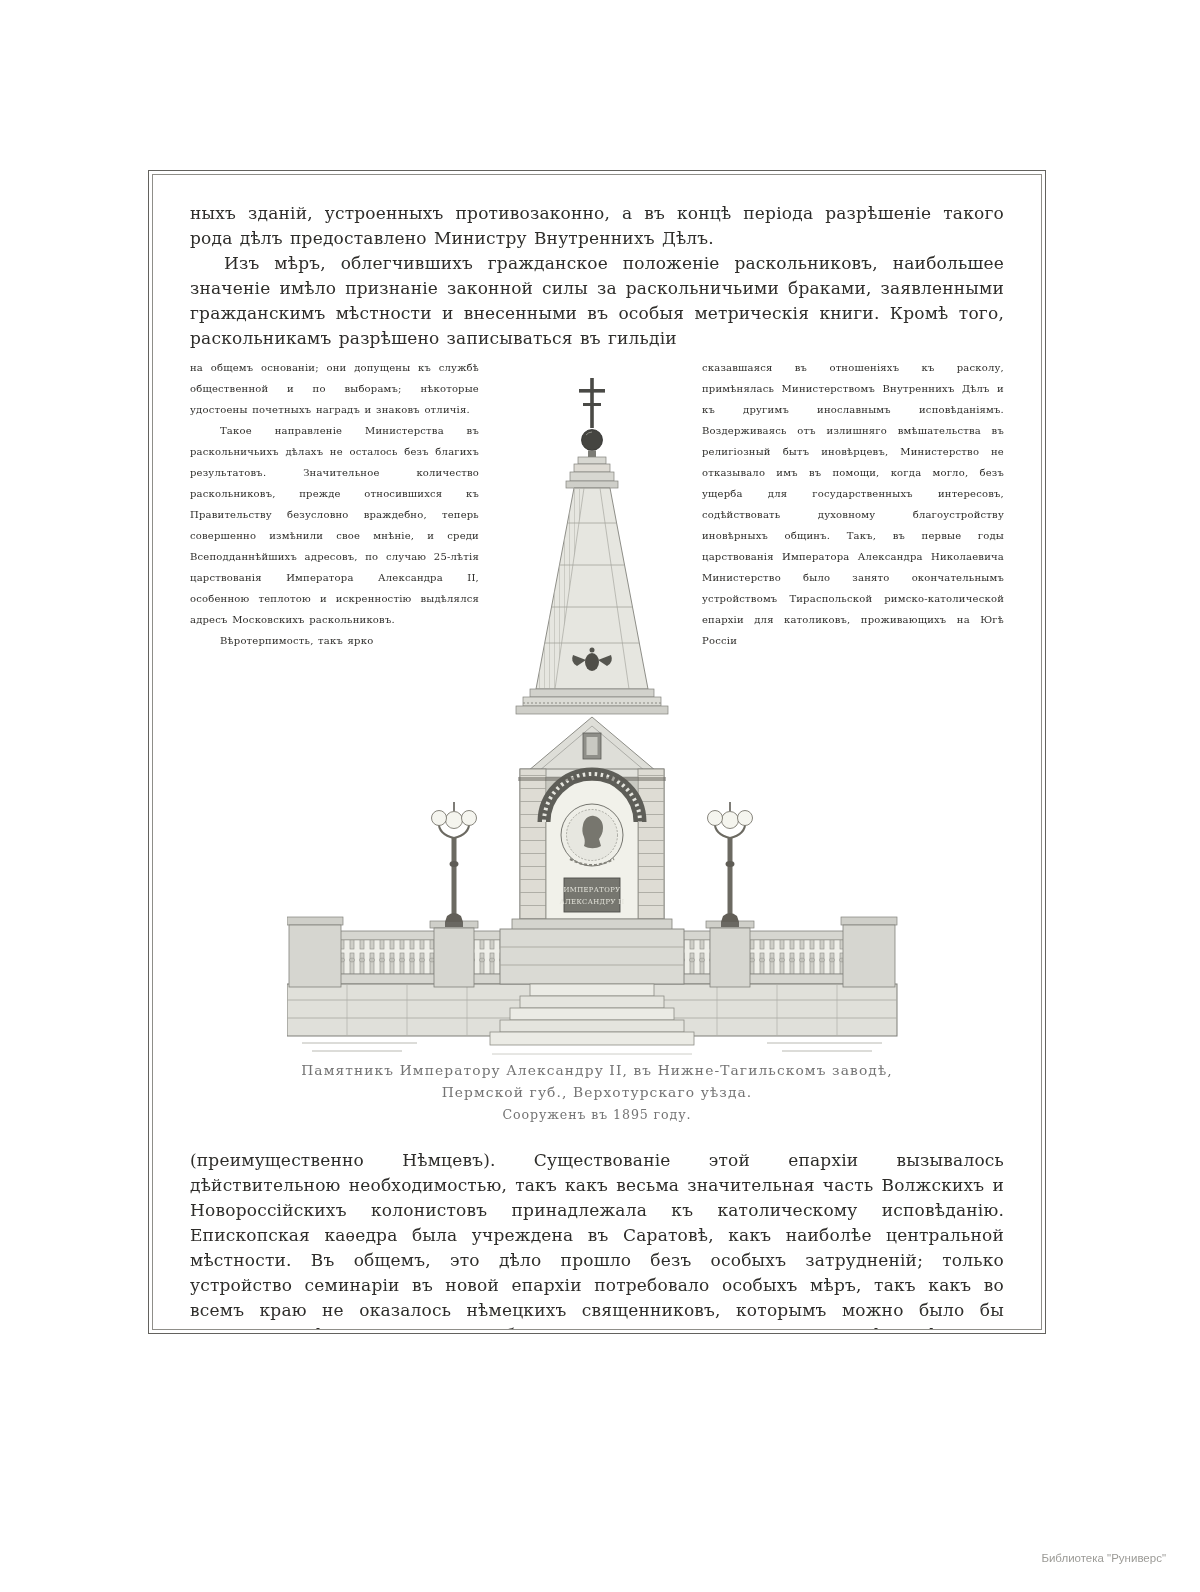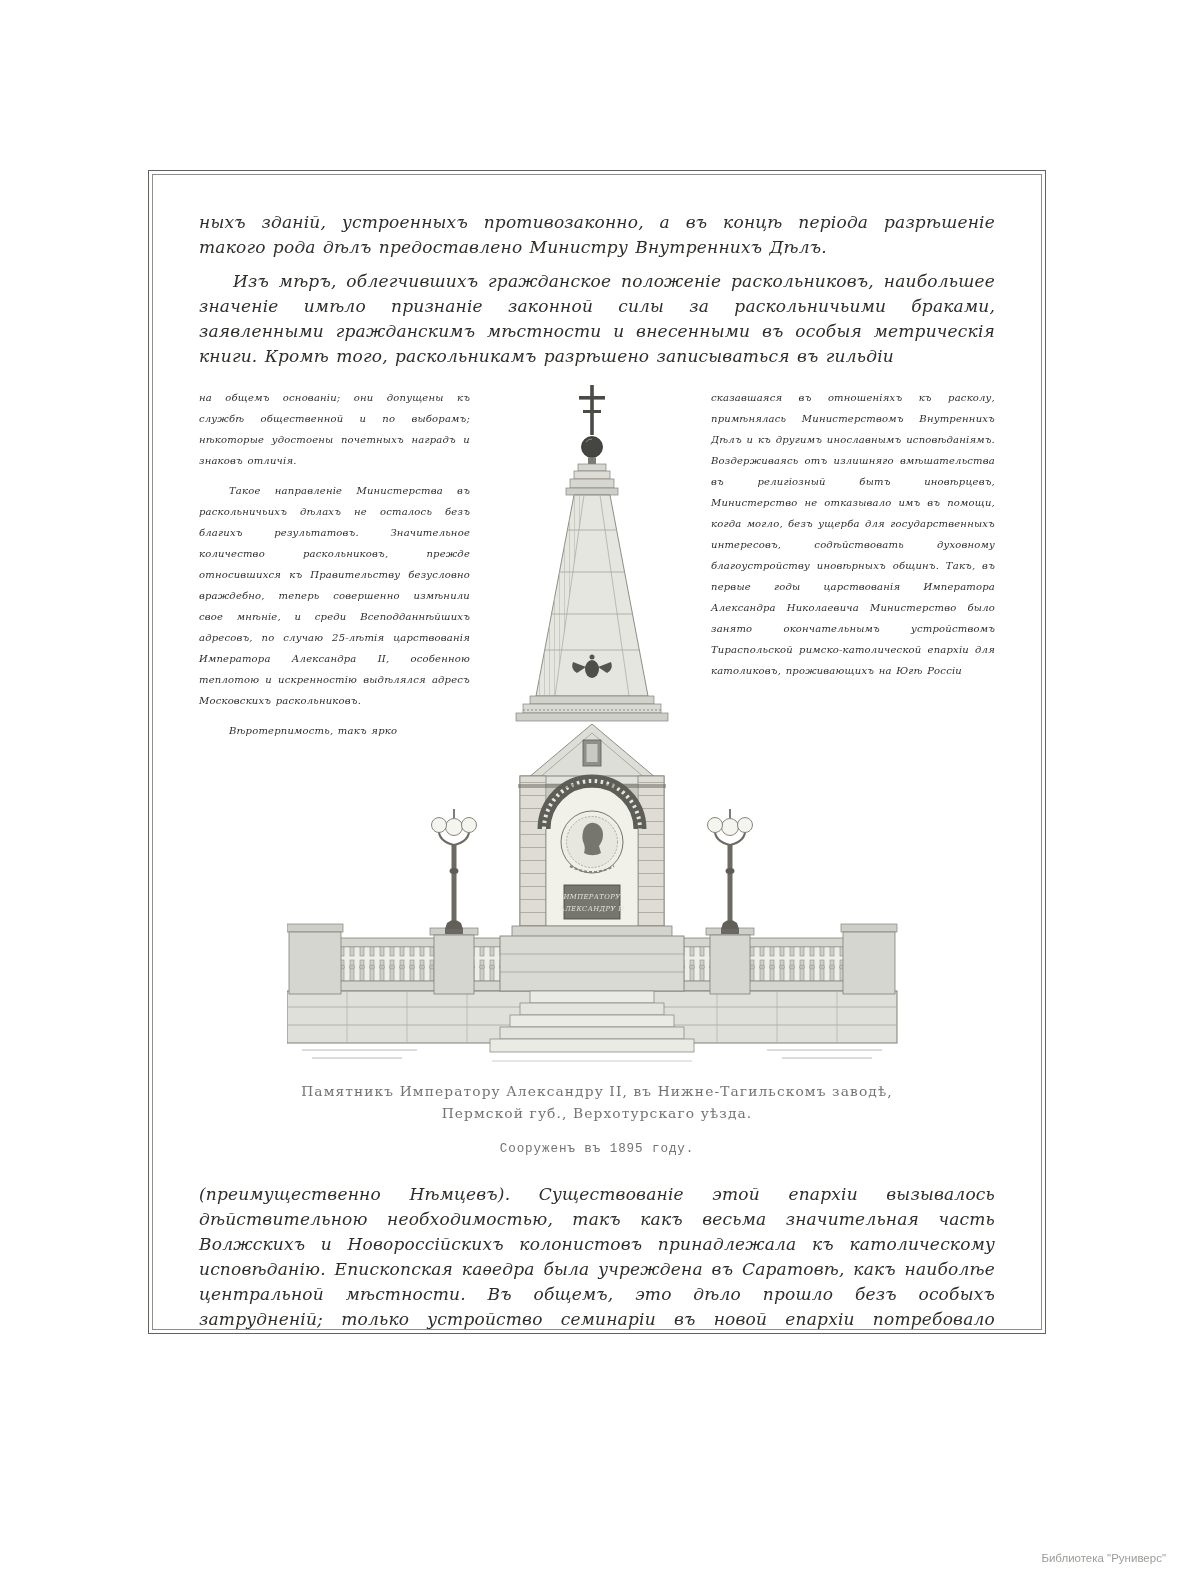--- a/index.html
+++ b/index.html
@@ -1,31 +1,31 @@
 <!DOCTYPE html>
 <html><head>
 <meta charset="utf-8">
 <style>
   html,body{margin:0;padding:0;background:#ffffff;}
   .page{position:relative;width:1200px;height:1592px;background:#ffffff;overflow:hidden;
         font-family:"DejaVu Serif",serif;color:#2e2d2a;}
   .frame{position:absolute;left:148px;top:170px;width:898px;height:1164px;border:1.6px solid #63625e;box-sizing:border-box;}
   .frame-inner{position:absolute;inset:3px;border:1px solid #8f8e89;}
   .content{position:absolute;inset:0;padding:26px 37px 0 37px;overflow:hidden;}
-  .para{margin:9px;text-align:justify;font-size:17px;line-height:25px;letter-spacing:.2px;word-spacing:1.6px;font-style:italic;}
+  .para{margin:0;text-align:justify;font-size:17px;line-height:25px;letter-spacing:.2px;word-spacing:1.6px;}
   .para.indent{text-indent:34px;}
   .middle{position:relative;height:690px;margin-top:6px;}
   .col{position:absolute;top:0;}
   .col-left{left:0;width:289px;}
   .col-right{right:0;width:302px;}
   .col .para{font-size:10px;line-height:21px;word-spacing:1.2px;}
   .col .para.indent{text-indent:30px;}
-  .monument{position:absolute;left:50%;top:2px;transform:translateX(-50%);width:620px;height:690px;font-style:italic;}
+  .monument{position:absolute;left:50%;top:16px;transform:translateX(-50%);width:620px;height:690px;}
   .caption{text-align:center;margin-top:12px;font-size:13.8px;line-height:22px;letter-spacing:1.1px;color:#737373;}
-  .cap-small{font-size:12.6px;margin-top:14px;letter-spacing:.9px;font-family:Liberation Mono, monospace;}
+  .cap-small{font-size:12.6px;margin-top:1px;letter-spacing:.9px;}
   .bottom-block{margin-top:22px;}
   .page-number{position:absolute;left:0;right:0;top:1374px;text-align:center;font-size:16.5px;letter-spacing:1px;color:#2e2d2a;}
   .watermark{position:absolute;right:34px;top:1552px;font-family:"Liberation Sans",sans-serif;font-size:11.5px;color:#9c9b97;}
   svg text{font-family:"DejaVu Serif",serif;}
 </style>
 </head>
 <body>
 
 <div class="page">
   <div class="frame">

